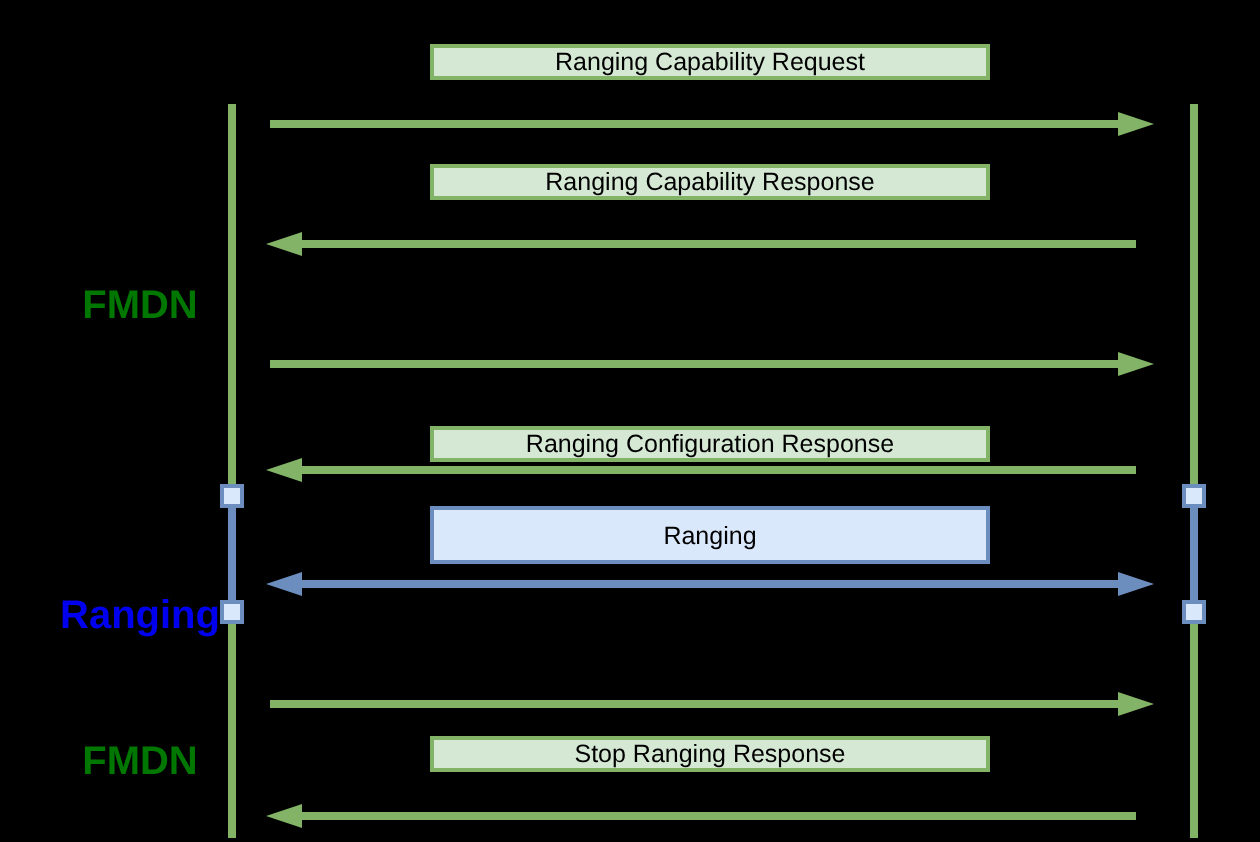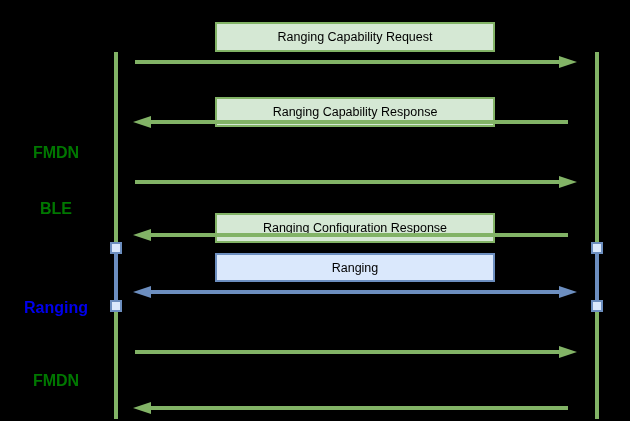--- a/index.html
+++ b/index.html
@@ -3,38 +3,38 @@
 <meta charset="utf-8">
 <style>
   html,body{margin:0;padding:0;background:#000;}
   .canvas{
     position:relative;width:630px;height:421px;overflow:hidden;
     background:var(--background,#000);
     font-family:"Liberation Sans",sans-serif;
   }
   
   .side-label{
-    position:absolute;left:12px;width:88px;text-align:center;
-    font-weight:bold;font-size:16px;line-height:18.5px;white-space:pre;
+    position:absolute;left:26px;width:88px;text-align:center;
+    font-weight:bold;font-size:20px;line-height:18.5px;white-space:pre;
   }
   .side-label.green{color:var(--green_text,#007700);}
   .side-label.blue{color:var(--blue_text,#0000EE);}
   .side-label span{display:block;}
   
   .lifeline{position:absolute;top:52px;width:4px;height:367px;}
   .lifeline .seg{position:absolute;left:0;width:4px;}
   .seg.green{background:var(--green_stroke,#82B366);}
   .seg.blue{background:var(--blue_stroke,#6C8EBF);}
   .endpoint{
     position:absolute;left:-4px;width:12px;height:12px;box-sizing:border-box;
     background:var(--blue_fill,#DAE8FC);border:2px solid var(--blue_stroke,#6C8EBF);
   }
   
   .msg-box{
-    position:absolute;left:215px;width:280px;height:30px;box-sizing:border-box;
+    position:absolute;left:215px;width:280px;height:18px;box-sizing:border-box;
     border:2px solid;display:flex;align-items:center;justify-content:center;
     font-size:12.5px;color:var(--box_text,#000);
   }
   .msg-box.green{background:var(--green_fill,#D5E8D4);border-color:var(--green_stroke,#82B366);}
   .msg-box.blue{background:var(--blue_fill,#DAE8FC);border-color:var(--blue_stroke,#6C8EBF);}
   
   .arrow{position:absolute;left:133px;width:444px;height:12px;}
   .arrow .shaft{position:absolute;top:4px;height:4px;}
   .arrow.green .shaft{background:var(--green_stroke,#82B366);}
   .arrow.blue .shaft{background:var(--blue_stroke,#6C8EBF);}
@@ -49,21 +49,20 @@
   .arrow.blue .head.r{border-left-color:var(--blue_stroke,#6C8EBF);}
   .arrow.blue .head.l{border-right-color:var(--blue_stroke,#6C8EBF);}
 </style>
 </head>
 <body>
 
 <div class="canvas">
 
   <div class="side-label green" style="top:107px;">
     <span>FMDN</span>
-    <span>BLE</span>
   </div>
   <div class="side-label blue" style="top:262px;">
     <span>Ranging</span>
   </div>
   <div class="side-label green" style="top:335px;">
     <span>FMDN</span>
     
     
   </div>
 
@@ -84,21 +83,21 @@
   </div>
 
   <div class="msg-box green" style="top:22px;">
     <span>Ranging Capability Request</span>
   </div>
   <div class="arrow green dir-right" style="top:56px;">
     <div class="shaft"></div>
     <div class="head r"></div>
   </div>
 
-  <div class="msg-box green" style="top:97px;">
+  <div class="msg-box green" style="top:82px;">
     <span>Ranging Capability Response</span>
   </div>
   <div class="arrow green dir-left" style="top:116px;">
     <div class="shaft"></div>
     <div class="head l"></div>
   </div>
 
   <div class="arrow green dir-right" style="top:176px;">
     <div class="shaft"></div>
     <div class="head r"></div>
@@ -119,18 +118,21 @@
     <div class="shaft"></div>
     <div class="head l"></div>
     <div class="head r"></div>
   </div>
 
   <div class="arrow green dir-right" style="top:346px;">
     <div class="shaft"></div>
     <div class="head r"></div>
   </div>
 
+  <div class="msg-box green" style="top:368px;">
+    <span>Stop Ranging Response</span>
+  </div>
   <div class="arrow green dir-left" style="top:402px;">
     <div class="shaft"></div>
     <div class="head l"></div>
   </div>
 
 </div>
 
 </body></html>

